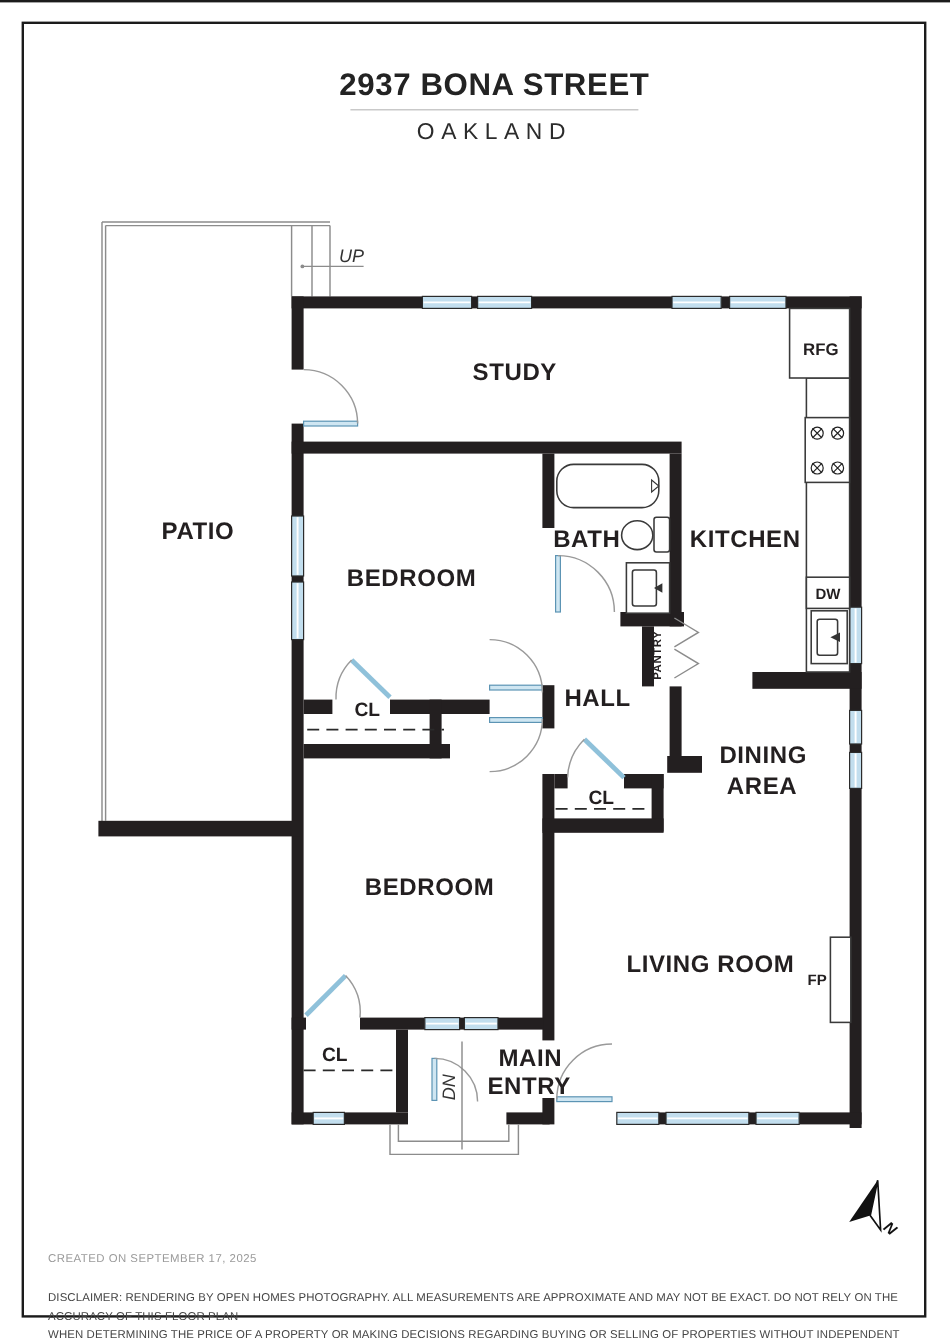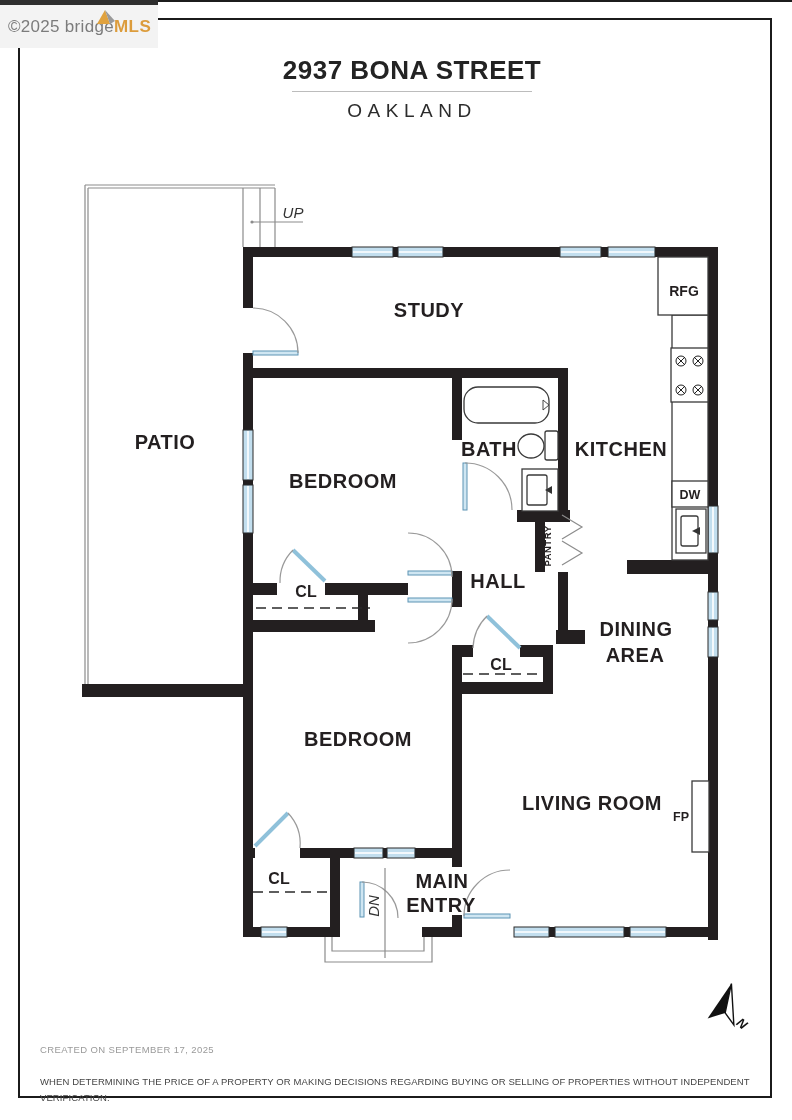--- a/index.html
+++ b/index.html
@@ -40,28 +40,20 @@
   .it{font:italic 15px "Liberation Sans",sans-serif;fill:#333;}
   .itn{font:italic bold 13px "Liberation Sans",sans-serif;fill:#111;}
 </style>
 </head>
 <body>
 
 <div class="page">
   <div class="topline"></div>
   <div class="frame"></div>
 
-  <div class="wm">
-    <span class="c">©2025 bridge</span>
-      <span class="b">MLS</span>
-    <svg class="pyr" width="26" height="17">
-      <polygon points="12,2 4,16 17,16" fill="#e0a23e"></polygon>
-      <polygon points="12,2 17,16 22,13" fill="#9a9a9a"></polygon>
-    </svg>
-  </div>
 
   <div class="hdr">
     <div class="t">2937 BONA STREET</div>
     <div class="div"></div>
     <div class="s">OAKLAND</div>
   </div>
 
   <svg class="plan" width="792" height="1120" viewBox="0 0 792 1120">
 
     <g>
@@ -306,15 +298,16 @@
       <g transform="translate(726,1009) rotate(12)">
         <polygon points="0,-26 -16,13 0,4" fill="#111"></polygon>
         <polygon points="0,-26 11,14 0,4" fill="#fff" stroke="#111" stroke-width="1.4"></polygon>
       </g>
       <text class="itn" text-anchor="middle" transform="rotate(40 739 1027)" x="739" y="1027">N</text>
     </g>
   </svg>
 
   <div class="ftr">
     <div class="cr">CREATED ON SEPTEMBER 17, 2025</div>
+    <div class="dl">DISCLAIMER: RENDERING BY OPEN HOMES PHOTOGRAPHY. ALL MEASUREMENTS ARE APPROXIMATE AND MAY NOT BE EXACT. DO NOT RELY ON THE ACCURACY OF THIS FLOOR PLAN</div>
     <div class="dl">WHEN DETERMINING THE PRICE OF A PROPERTY OR MAKING DECISIONS REGARDING BUYING OR SELLING OF PROPERTIES WITHOUT INDEPENDENT VERIFICATION.</div>
   </div>
 </div>
 
 </body></html>

